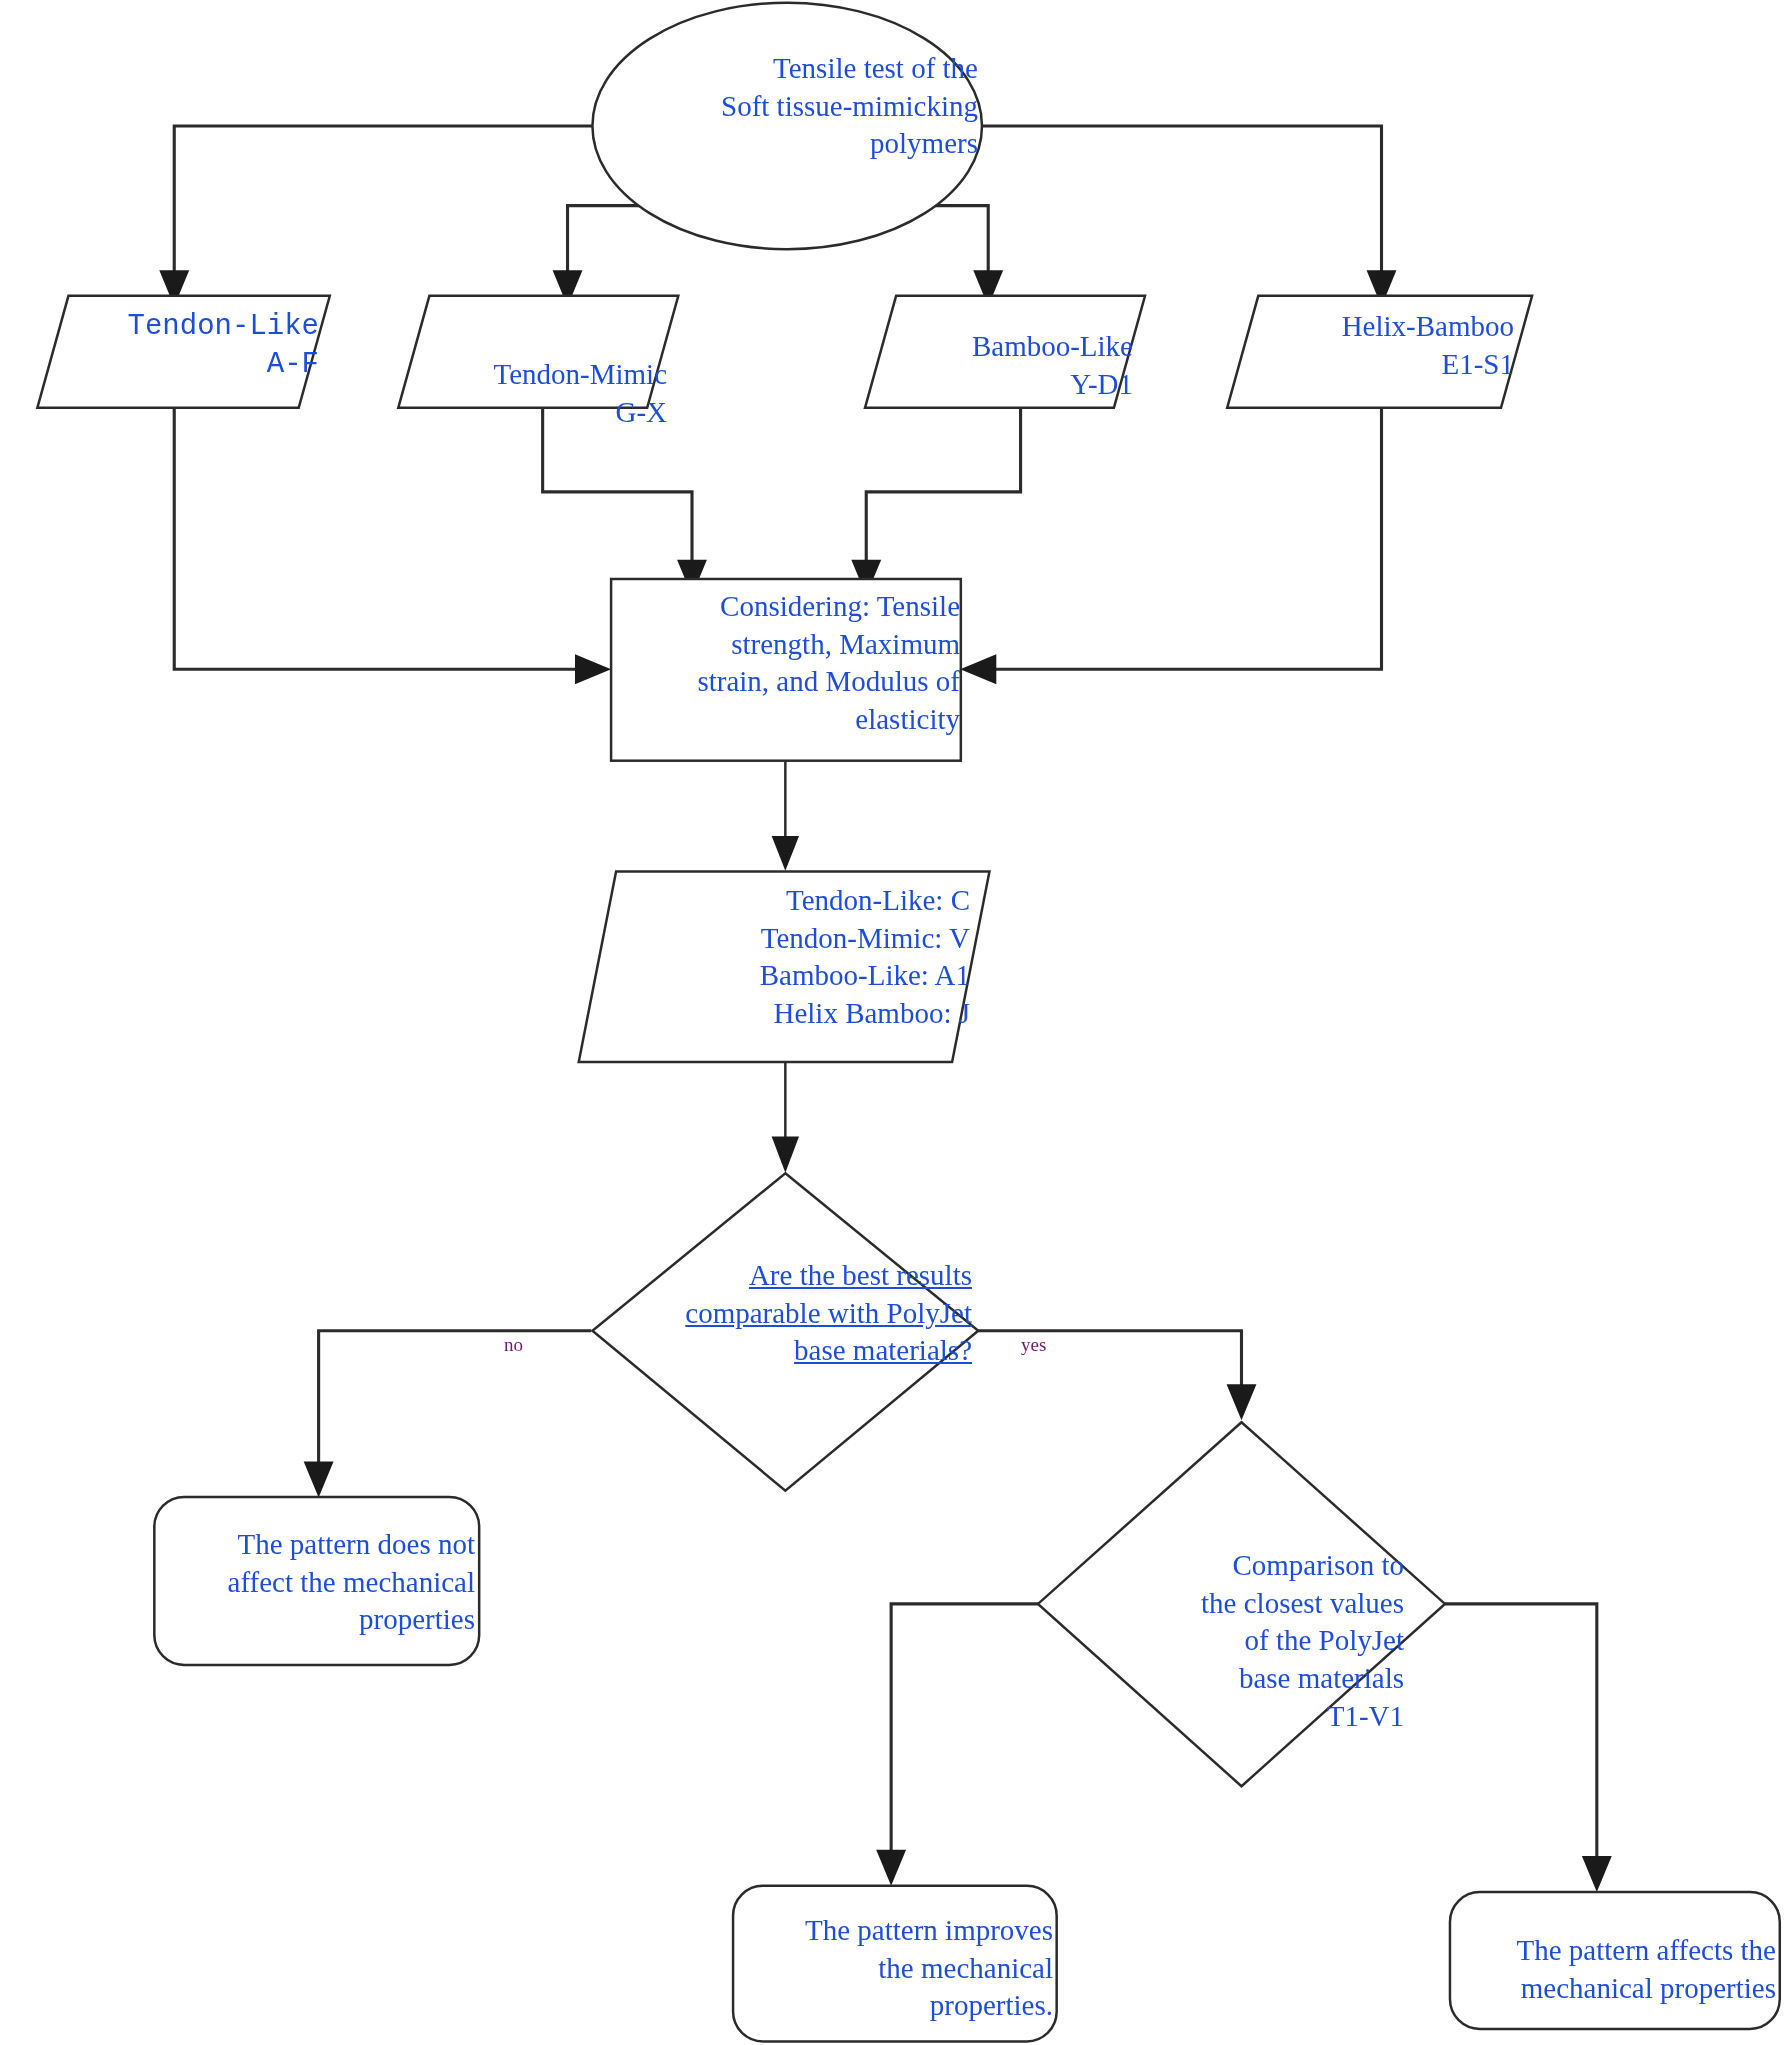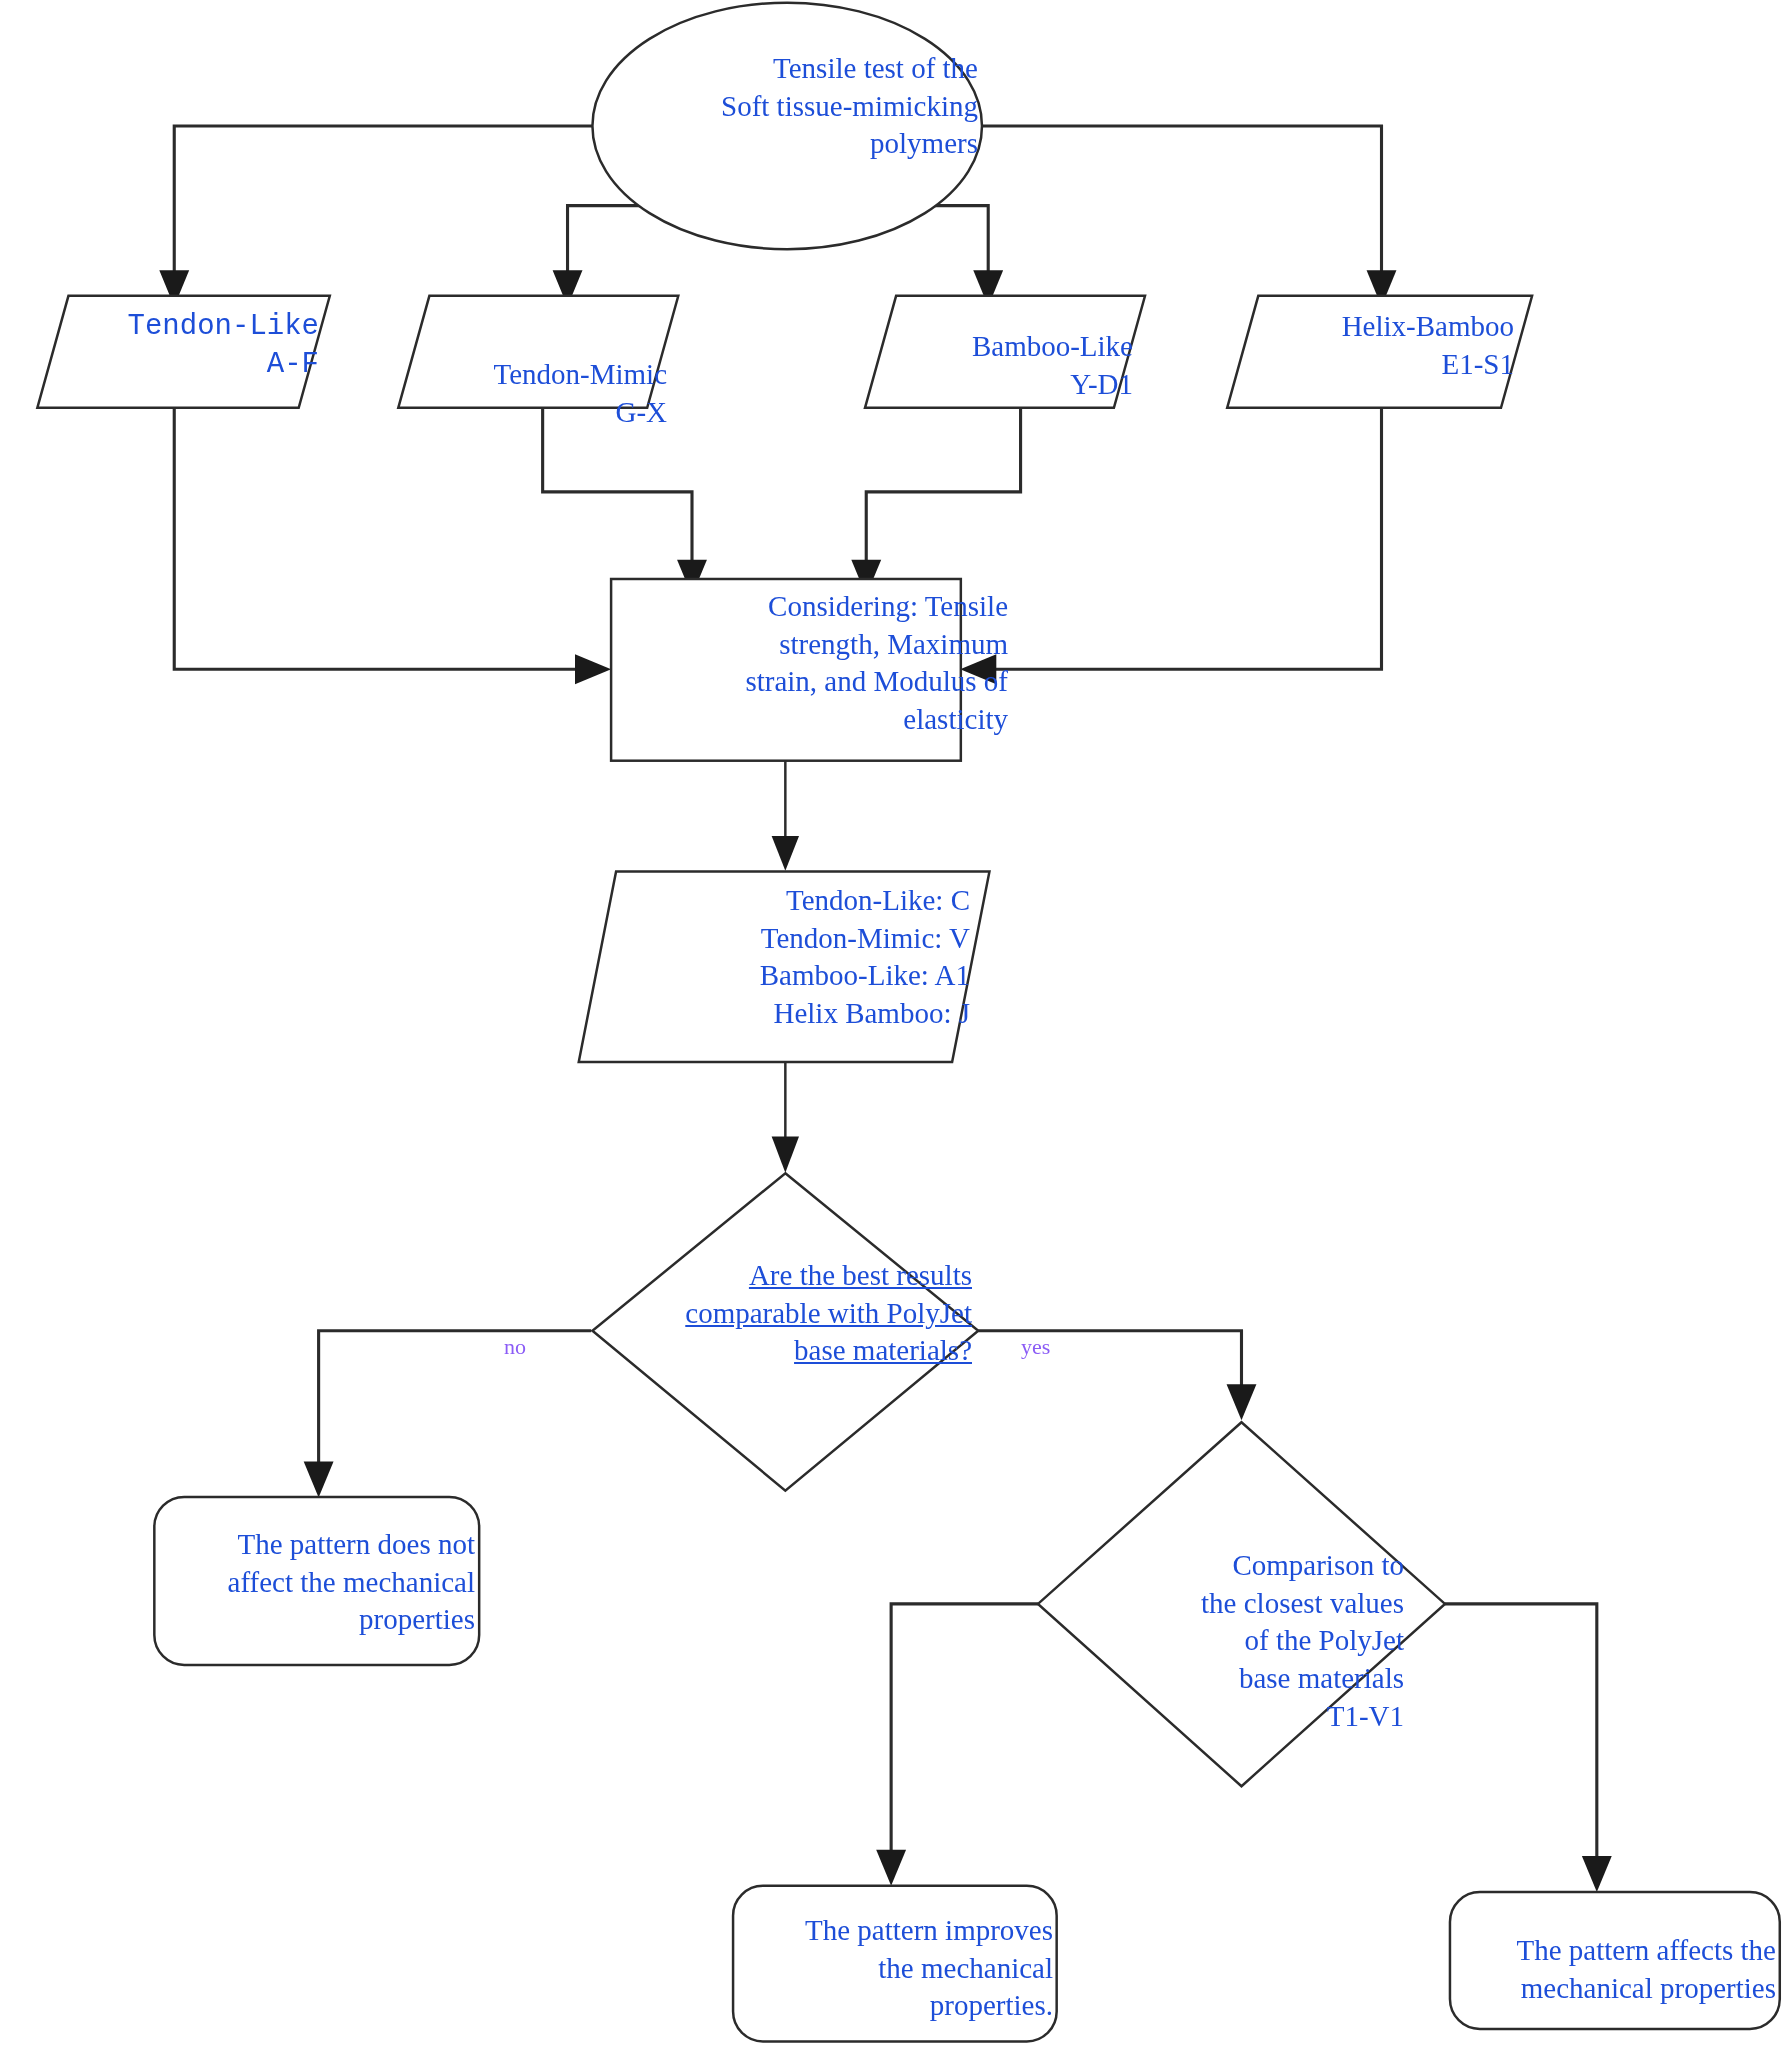--- a/index.html
+++ b/index.html
@@ -47,23 +47,23 @@
     text-align: right;
     color: #1d4ed8;
     font-family: "Liberation Serif", "DejaVu Serif", serif;
     font-size: 29px;
     line-height: 1.30;
     white-space: pre-line;
     pointer-events: none;
   }
   .edge-label {
     position: absolute;
-    color: #8b5cf6;
+    color: #701a75;
     font-family: "Liberation Serif", "DejaVu Serif", serif;
-    font-size: 22px;
+    font-size: 19px;
     line-height: 1.1;
     white-space: nowrap;
   }
 </style>
 </head>
 <body>
 
 <div id="flow-root">
 
   <svg class="flow-canvas" viewBox="0 0 2870 3287">
@@ -203,21 +203,21 @@
 
   <div class="node-text" style="left:406px; top:308px; width:261px;margin-top:48px;">Tendon-Mimic
 G-X</div>
 
   <div class="node-text" style="left:872px; top:308px; width:261px;margin-top:20px;">Bamboo-Like
 Y-D1</div>
 
   <div class="node-text" style="left:1240px; top:308px; width:274px;">Helix-Bamboo
 E1-S1</div>
 
-  <div class="node-text" style="left:614px; top:588px; width:346px;padding-left:48px;">Considering: Tensile
+  <div class="node-text" style="left:614px; top:588px; width:346px;">Considering: Tensile
 strength, Maximum
 strain, and Modulus of
 elasticity</div>
 
   <div class="node-text" style="left:597px; top:882px; width:373px;">Tendon-Like: C
 Tendon-Mimic: V
 Bamboo-Like: A1
 Helix Bamboo: J</div>
 
   <div class="node-text" style="left:599px; top:1257px; width:373px;text-decoration:underline;">Are the best results

